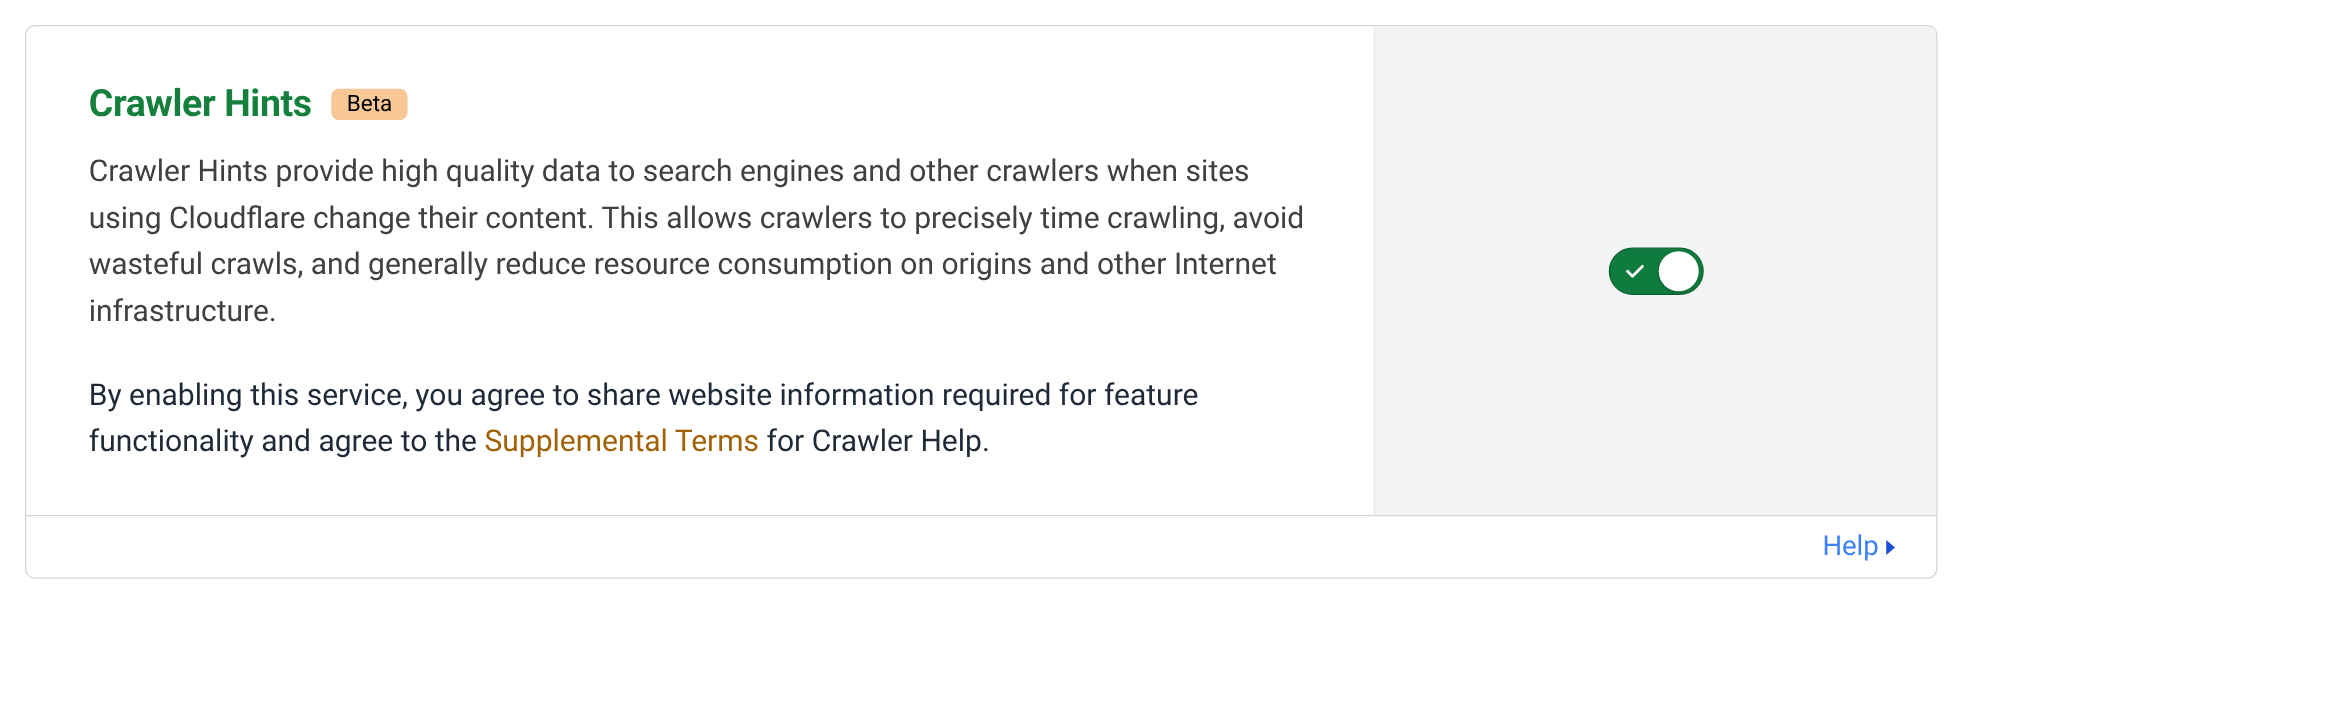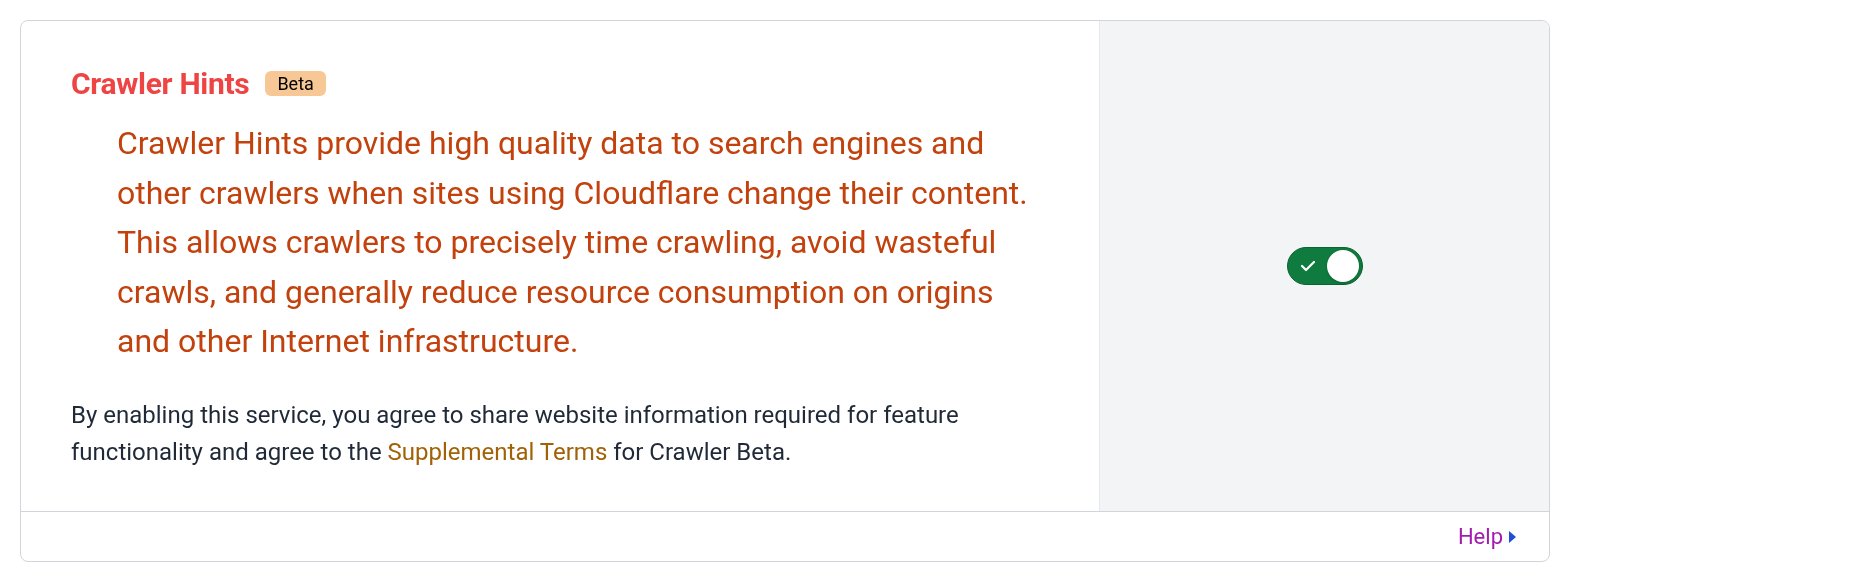--- a/index.html
+++ b/index.html
@@ -37,39 +37,38 @@
     }
     .title-row {
       display: flex;
       align-items: center;
       gap: 16px;
       margin-bottom: 18px;
     }
     .title {
       font-size: 30px;
       font-weight: 700;
-      color: #ef4444;
+      color: #15803d;
       letter-spacing: -0.3px;
     }
     .badge {
       display: inline-block;
       background: #f7c896;
       color: #000000;
       font-size: 18px;
       padding: 2px 12px;
       border-radius: 6px;
       font-weight: 400;
     }
     .desc {
-      font-size: 32px;
+      font-size: 24px;
       line-height: 1.55;
-      color: #c2410c;
+      color: #404040;
       margin-bottom: 30px;
       max-width: 980px;
-      margin-left: 46px;
     }
     .desc2 {
       font-size: 24px;
       line-height: 1.55;
       color: #1f2937;
       max-width: 980px;
     }
     .link {
       color: #a16207;
       text-decoration: none;
@@ -106,21 +105,21 @@
       border-top: 1px solid #d1d5db;
       padding: 12px 30px;
       display: flex;
       justify-content: flex-end;
       align-items: center;
     }
     .help-link {
       display: flex;
       align-items: center;
       gap: 4px;
-      color: #a21caf;
+      color: #3b82f6;
       font-size: 22px;
       cursor: pointer;
       text-decoration: none;
     }
     .chevron {
       width: 12px;
       height: 14px;
       fill: #1d4ed8;
     }
   </style>
@@ -129,21 +128,21 @@
 
 <div class="card">
   <div class="card-body">
     <div class="card-left">
       <div class="title-row">
         <h2 class="title">Crawler Hints</h2>
         <span class="badge">Beta</span>
       </div>
       <p class="desc">Crawler Hints provide high quality data to search engines and other crawlers when sites using Cloudflare change their content. This allows crawlers to precisely time crawling, avoid wasteful crawls, and generally reduce resource consumption on origins and other Internet infrastructure.</p>
       <p class="desc2">
-        <span>By enabling this service, you agree to share website information required for feature functionality and agree to the </span><a class="link">Supplemental Terms</a><span> for Crawler Beta.</span>
+        <span>By enabling this service, you agree to share website information required for feature functionality and agree to the </span><a class="link">Supplemental Terms</a><span> for Crawler Help.</span>
       </p>
     </div>
     <div class="card-right">
       <div class="toggle">
         <svg class="toggle-check" viewBox="0 0 16 16">
           <path d="M2 8 L6 12 L14 4" stroke="#fff" stroke-width="2.2" fill="none" stroke-linecap="round" stroke-linejoin="round"></path>
         </svg>
         <div class="toggle-knob"></div>
       </div>
     </div>

